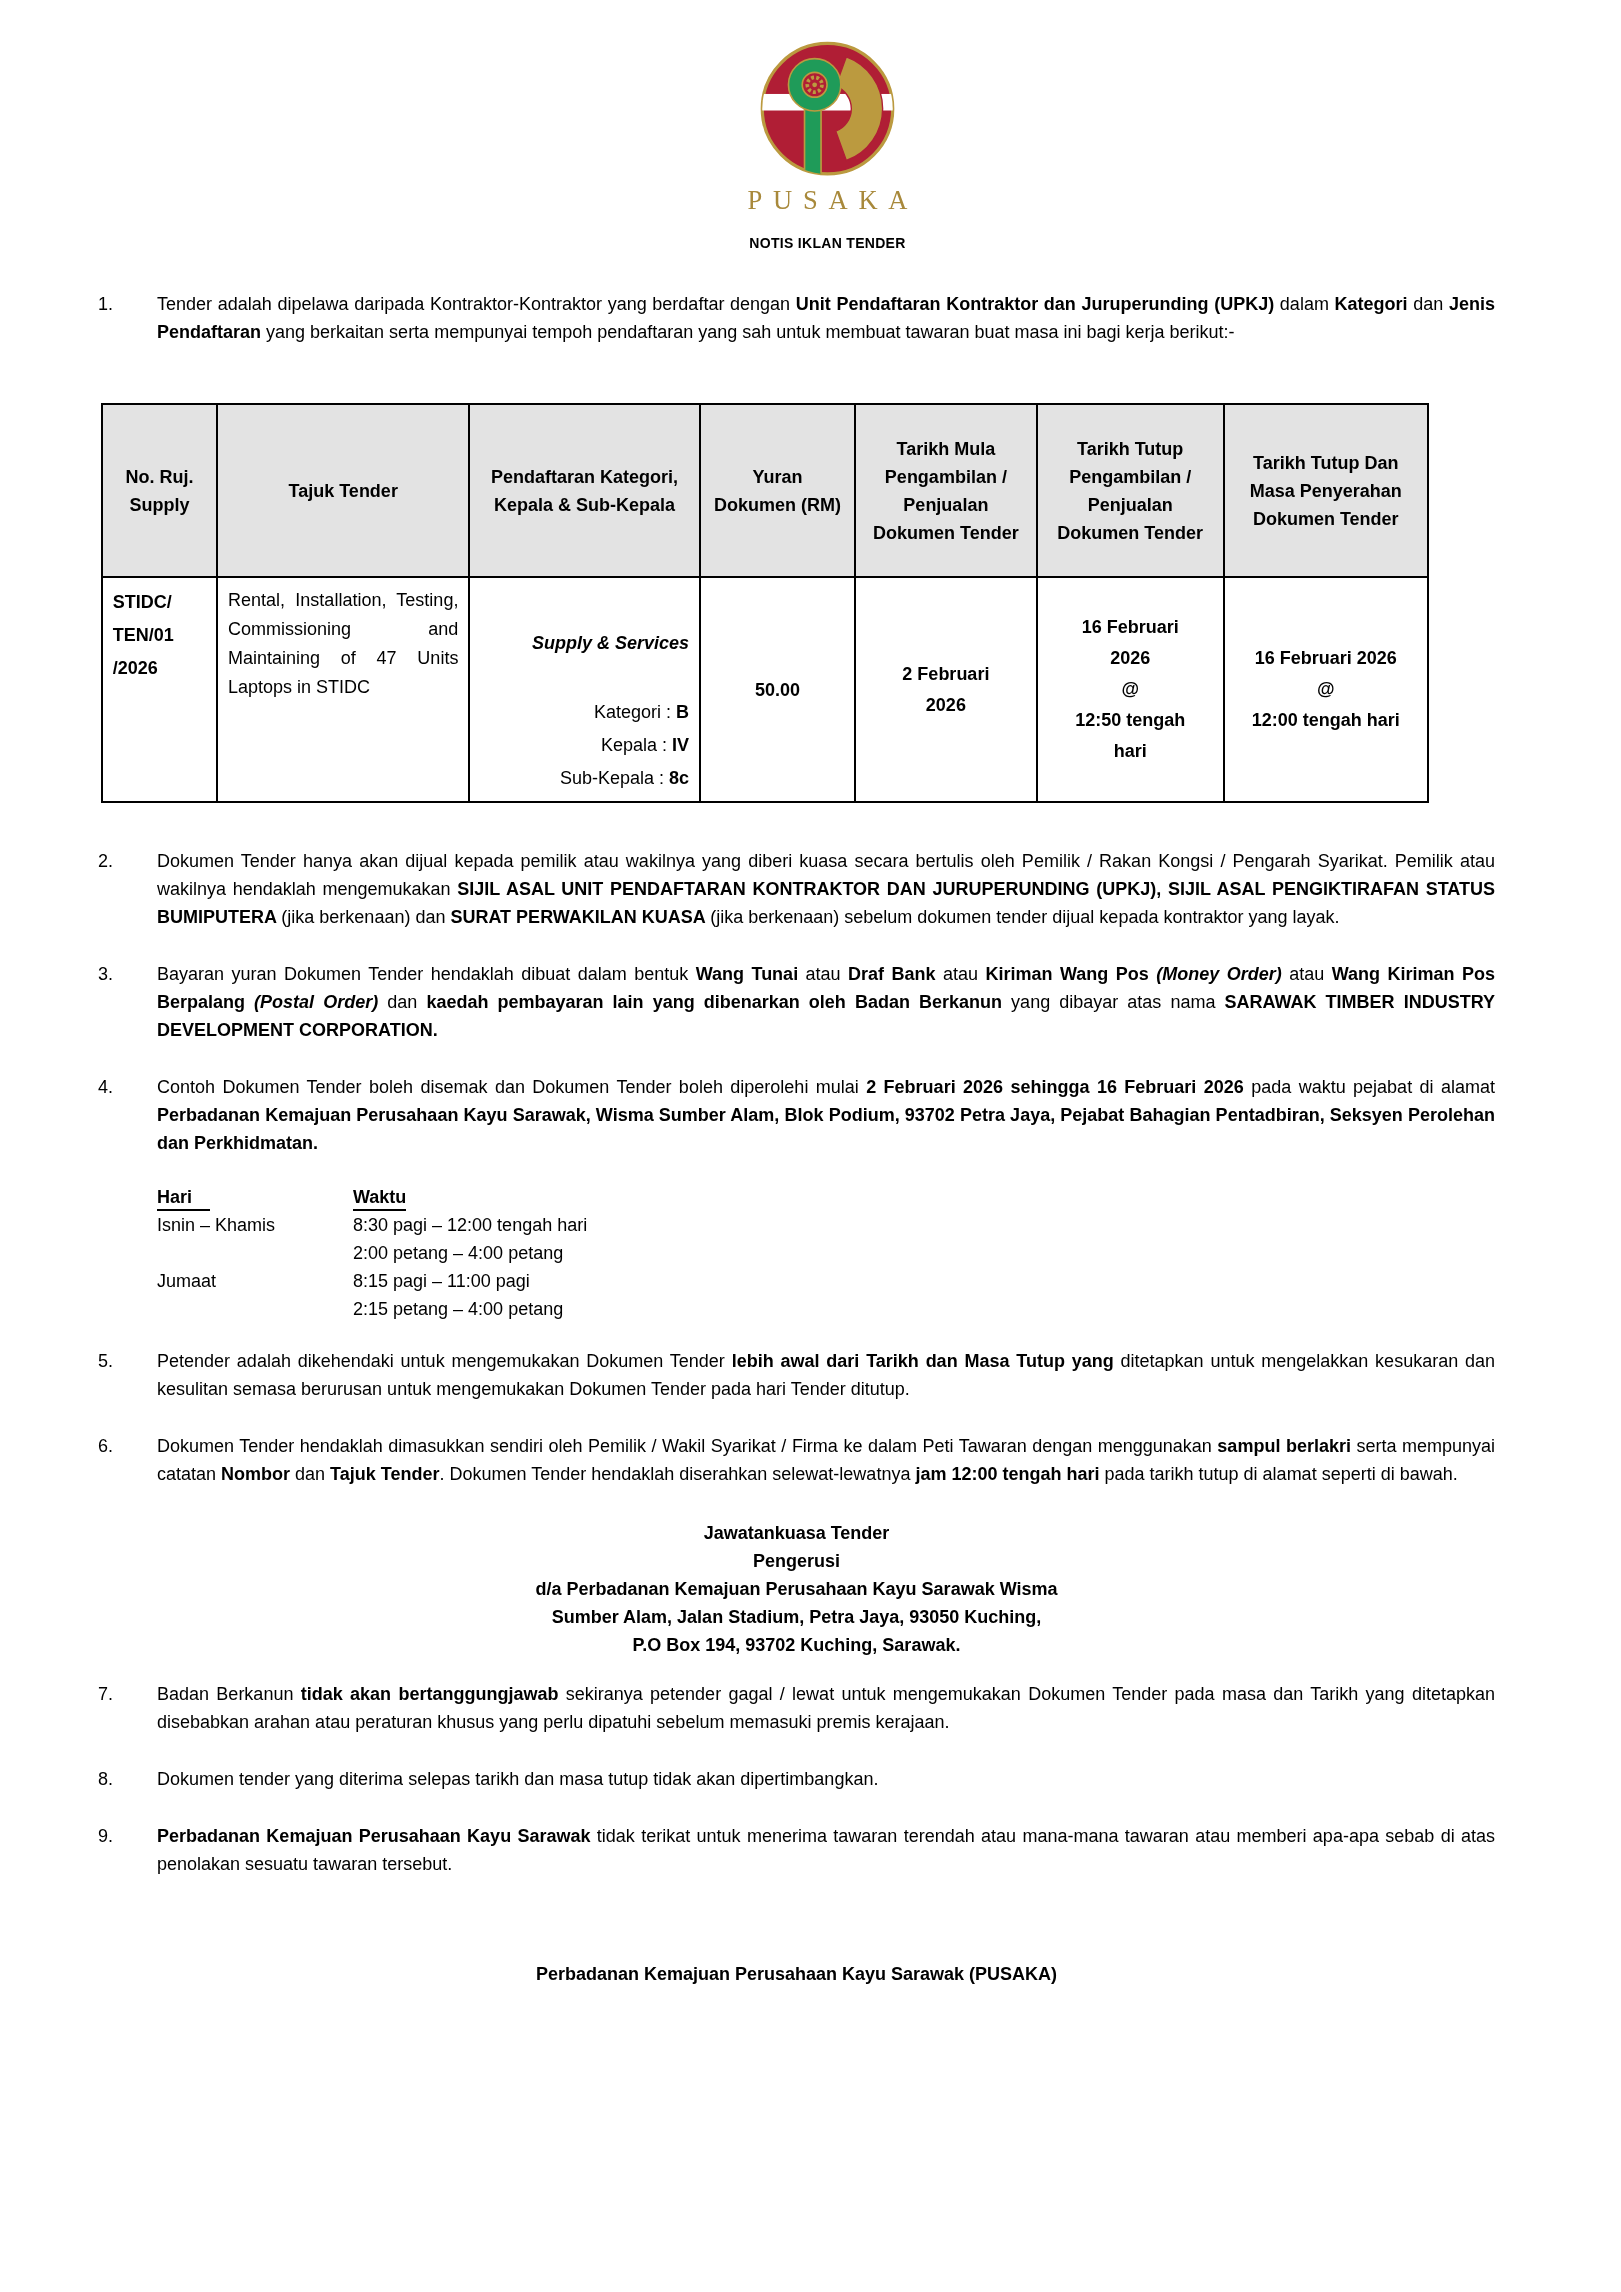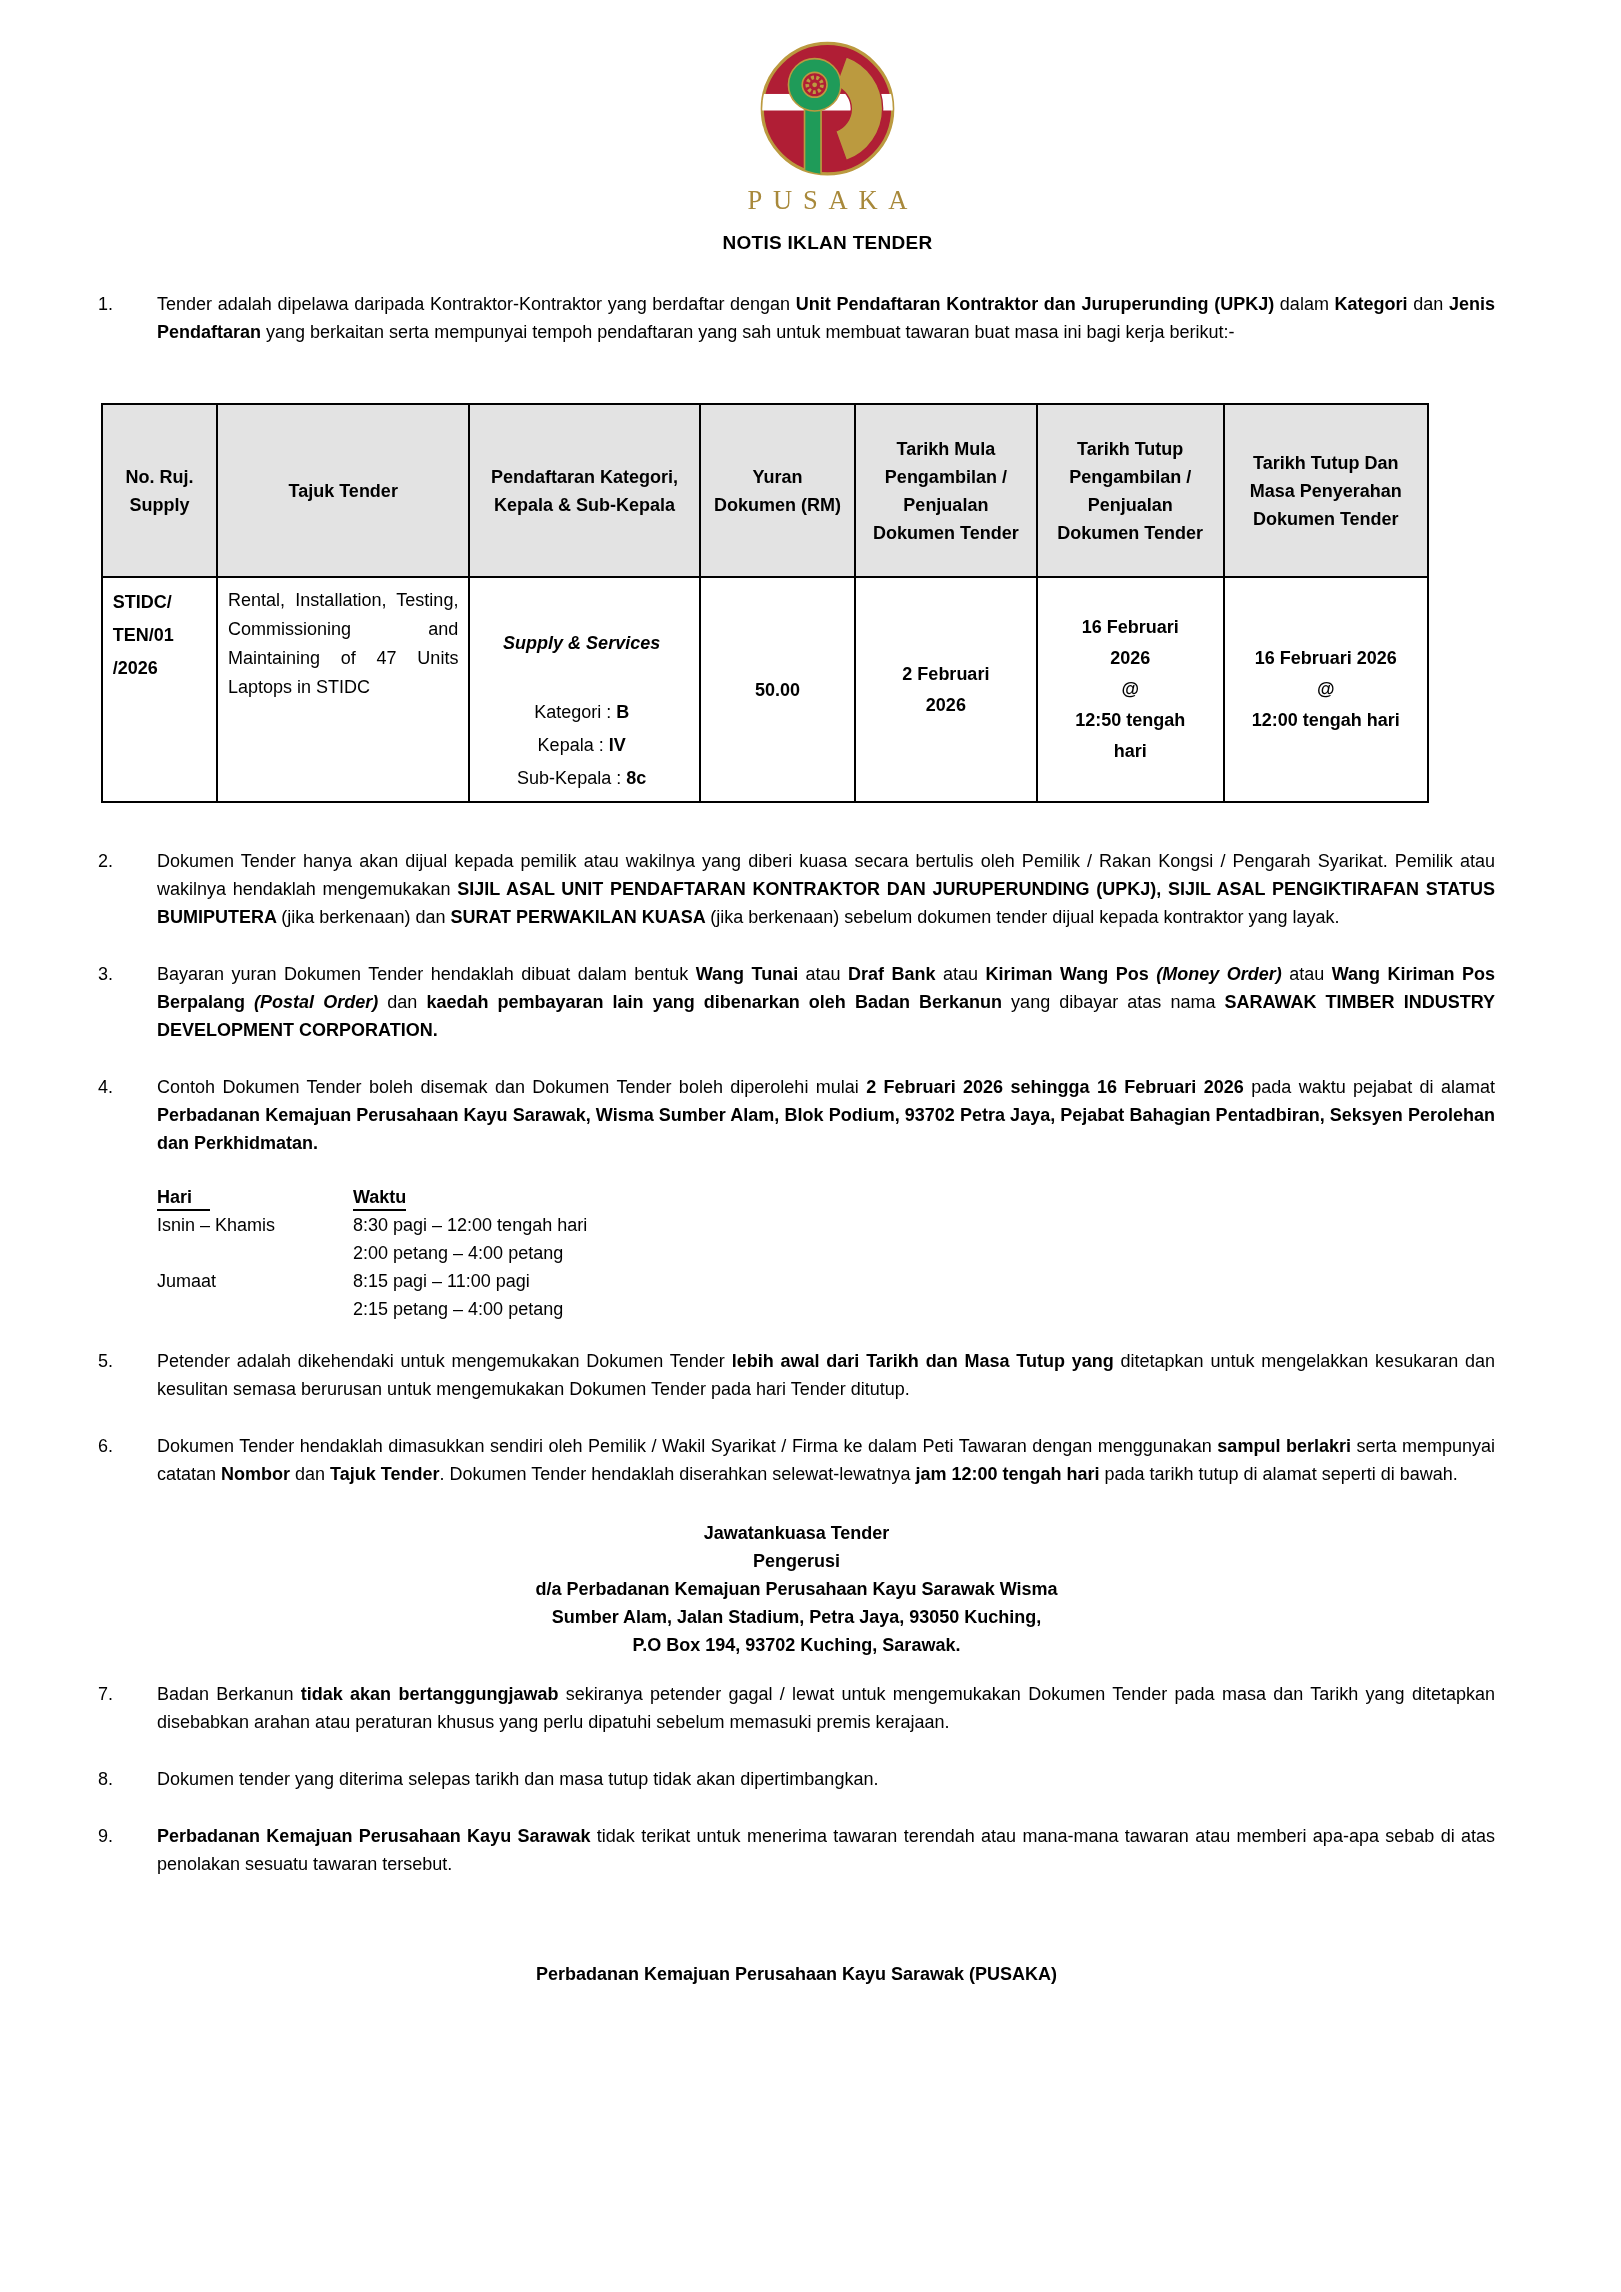--- a/index.html
+++ b/index.html
@@ -16,21 +16,21 @@
   .i{font-style:italic;}
 
   
   .doc-header{padding-top:37px;text-align:center;padding-left:34px;}
   .logo-wrap{display:flex;flex-direction:column;align-items:center;}
   .wordmark{
     font-family:"Liberation Serif", serif;
     color:#a8893b;font-size:26.5px;line-height:29px;
     letter-spacing:10.8px;margin-top:2px;text-indent:10.8px;
   }
-  .doc-title{font-weight:bold;font-size:19px;margin-top:13.7px;letter-spacing:0.3px;}
+  .doc-title{font-weight:bold;font-size:14px;margin-top:13.7px;letter-spacing:0.3px;}
 
   
   .doc-body{padding:0 126px 0 98px;}
   .num-item{display:flex;margin-top:29px;}
   .num-item .num{width:59px;flex:none;}
   .num-item .content{flex:1;text-align:justify;}
 
   
   .tender-table{
     table-layout:fixed;border-collapse:collapse;
@@ -40,21 +40,21 @@
     border:2.9px solid #000;vertical-align:middle;
     padding:5.9px 9.8px;text-align:center;
   }
   .tender-table th{
     background:#e3e3e3;font-weight:bold;height:160px;line-height:28px;
   }
   .tender-table td{height:191px;margin-left:28px;}
   td.cell-ref{vertical-align:top;font-weight:bold;text-align:left;
     white-space:pre-line;line-height:33px;padding-top:7.8px;}
   td.cell-title{vertical-align:top;text-align:justify;line-height:29px;padding-top:7.8px;}
-  td.cell-reg{vertical-align:top;text-align:center;padding-left:4px;}
+  td.cell-reg{vertical-align:top;text-align:right;padding-left:4px;}
   .reg-title{font-weight:bold;font-style:italic;margin-top:45px;}
   .reg-rows{margin-top:39px;line-height:33px;}
   td.cell-fee{font-weight:bold;}
   td.cell-date{font-weight:bold;white-space:pre-line;line-height:31px;}
 
   
   .schedule{margin-top:25.5px;line-height:28px;}
   .sched-row{display:flex;}
   .sched-day{width:196px;flex:none;}
   .sched-head{font-weight:bold;}

